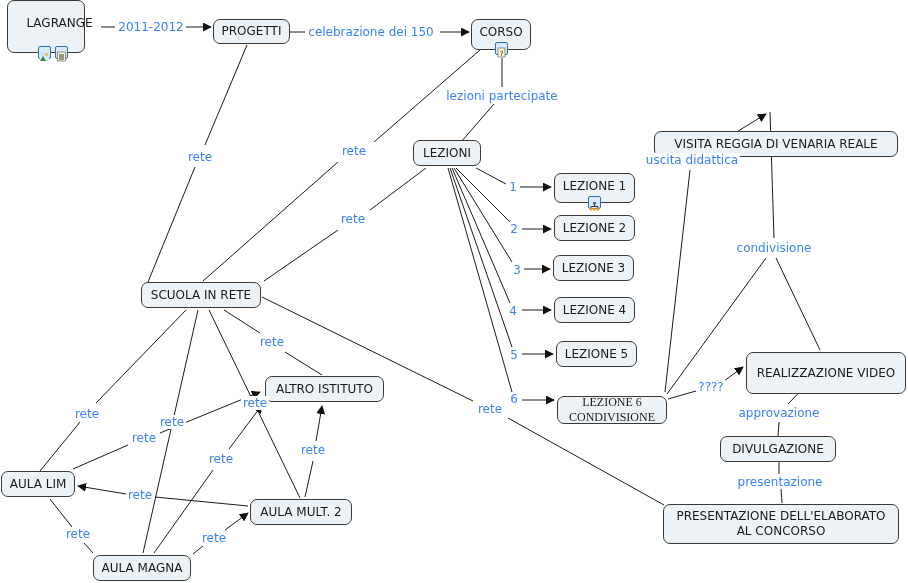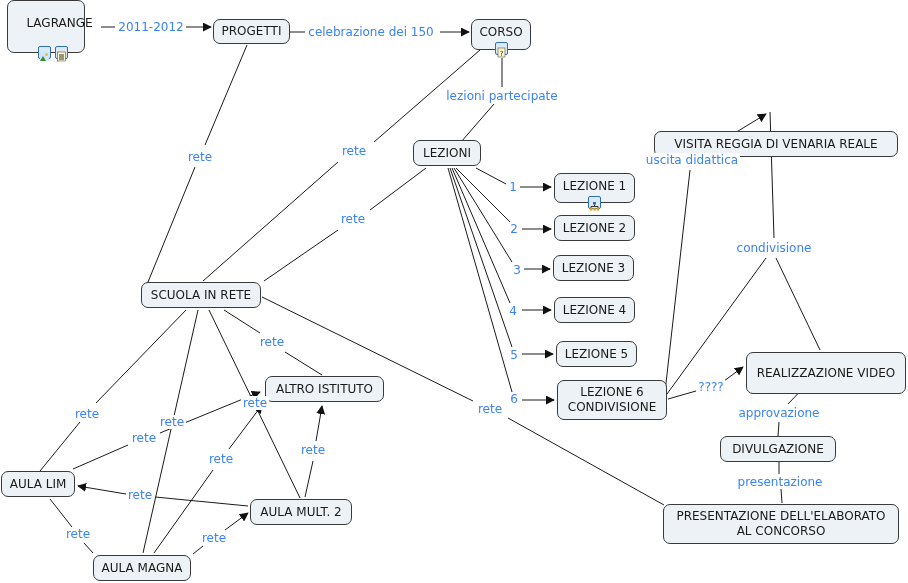--- a/index.html
+++ b/index.html
@@ -149,21 +149,21 @@
   </div>
   <div class="node" style="left:553px;top:255px;width:81px;height:26px;text-align:center;">
     <span>LEZIONE 3</span>
   </div>
   <div class="node" style="left:554px;top:297px;width:81px;height:26px;">
     <span>LEZIONE 4</span>
   </div>
   <div class="node" style="left:556px;top:341px;width:81px;height:26px;">
     <span>LEZIONE 5</span>
   </div>
-  <div class="node" style="left:557px;top:380px;width:110px;height:40px;flex-direction:column;">
+  <div class="node" style="left:557px;top:396px;width:110px;height:28px;flex-direction:column;font-family:Liberation Serif, serif;">
     <span>LEZIONE 6</span>
     <span>CONDIVISIONE</span>
   </div>
 
   <div class="node" style="left:654px;top:86px;width:244px;height:26px;margin-top:45px;">
     <span>VISITA REGGIA DI VENARIA REALE</span>
   </div>
   <div class="node" style="left:746px;top:352px;width:160px;height:42px;">
     <span>REALIZZAZIONE VIDEO</span>
   </div>

